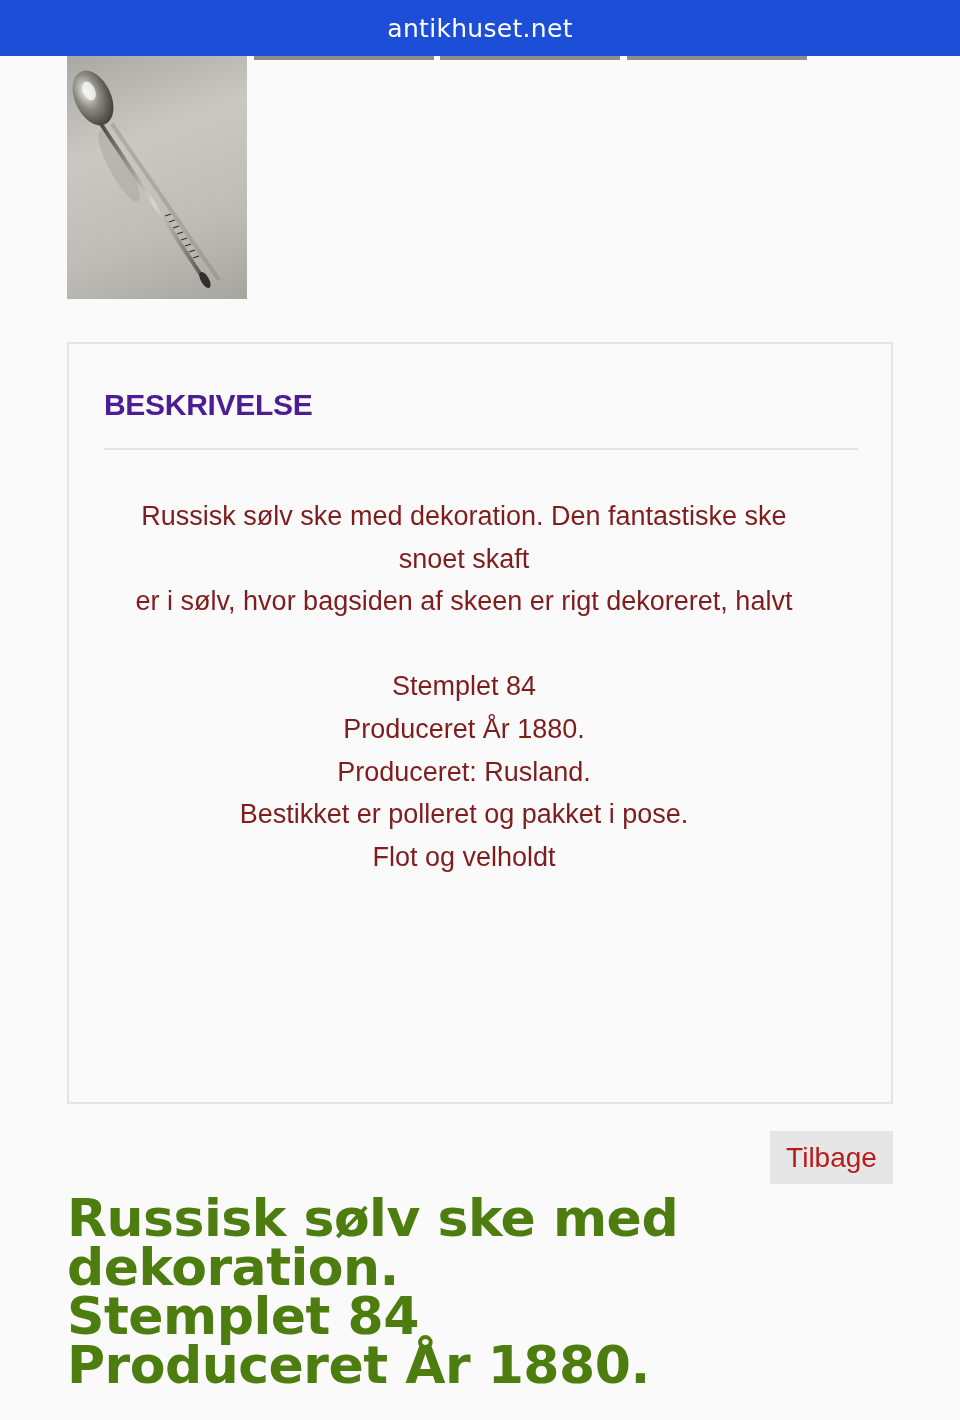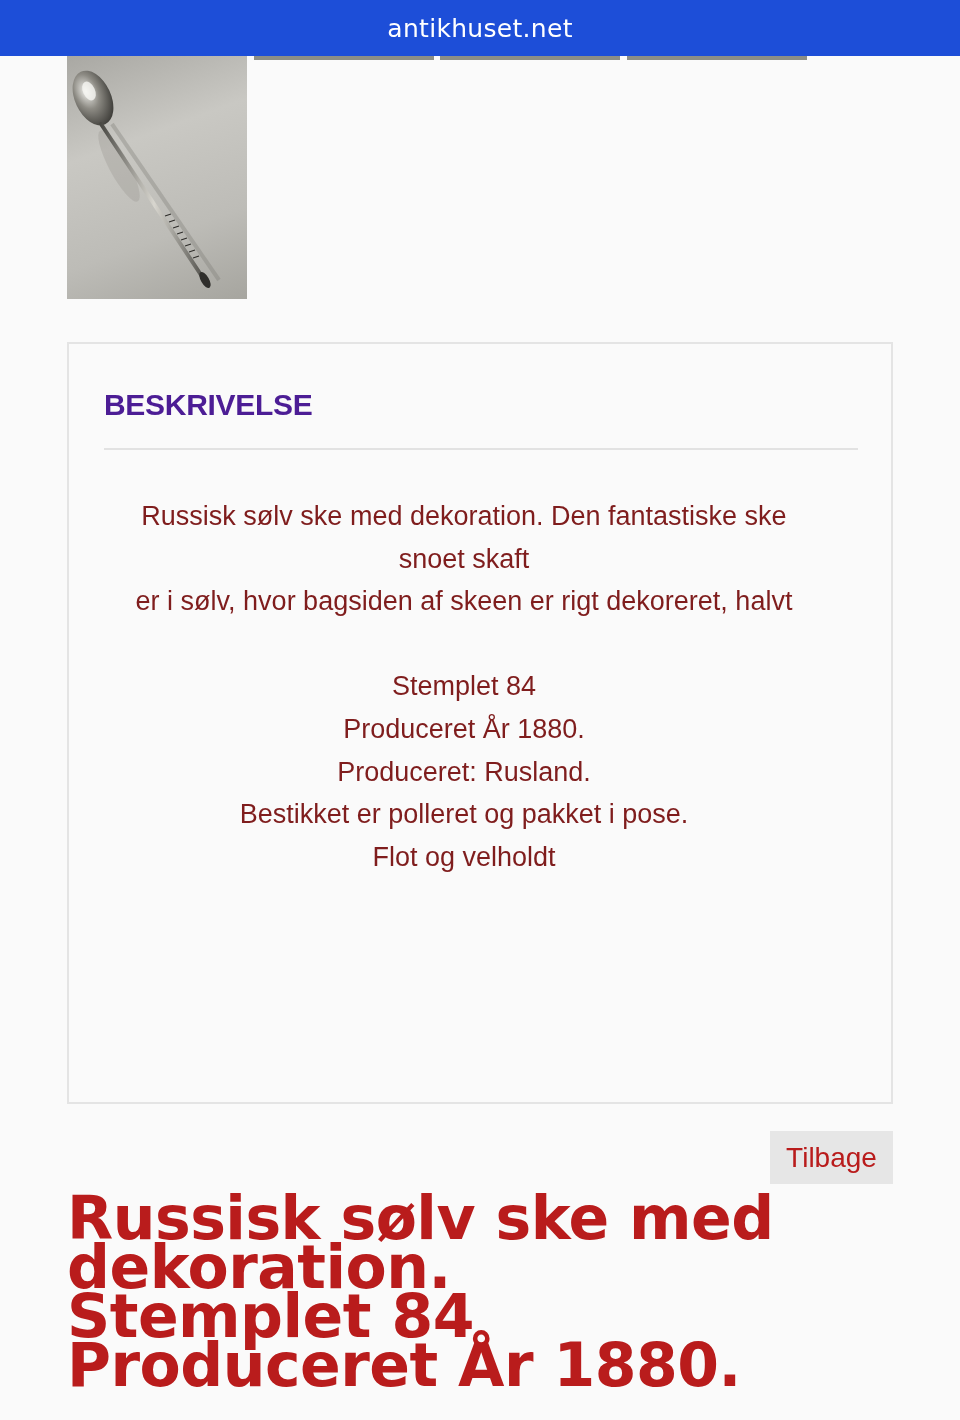--- a/index.html
+++ b/index.html
@@ -110,23 +110,23 @@
       margin-top: 28px;
     }
 
     .product-title {
       position: absolute;
       left: 67px;
       top: 1194px;
       width: 820px;
       font-family: "DejaVu Sans", sans-serif;
       font-weight: bold;
-      font-size: 60px;
+      font-size: 52px;
       line-height: 49px;
-      color: #b91c1c;
+      color: #4d7c0f;
       letter-spacing: -0.5px;
     }
     .product-title .tline { display: block; white-space: nowrap; }
   </style>
 </head>
 <body>
 
 <div class="topbar">
   <span>antikhuset.net</span>
 </div>

